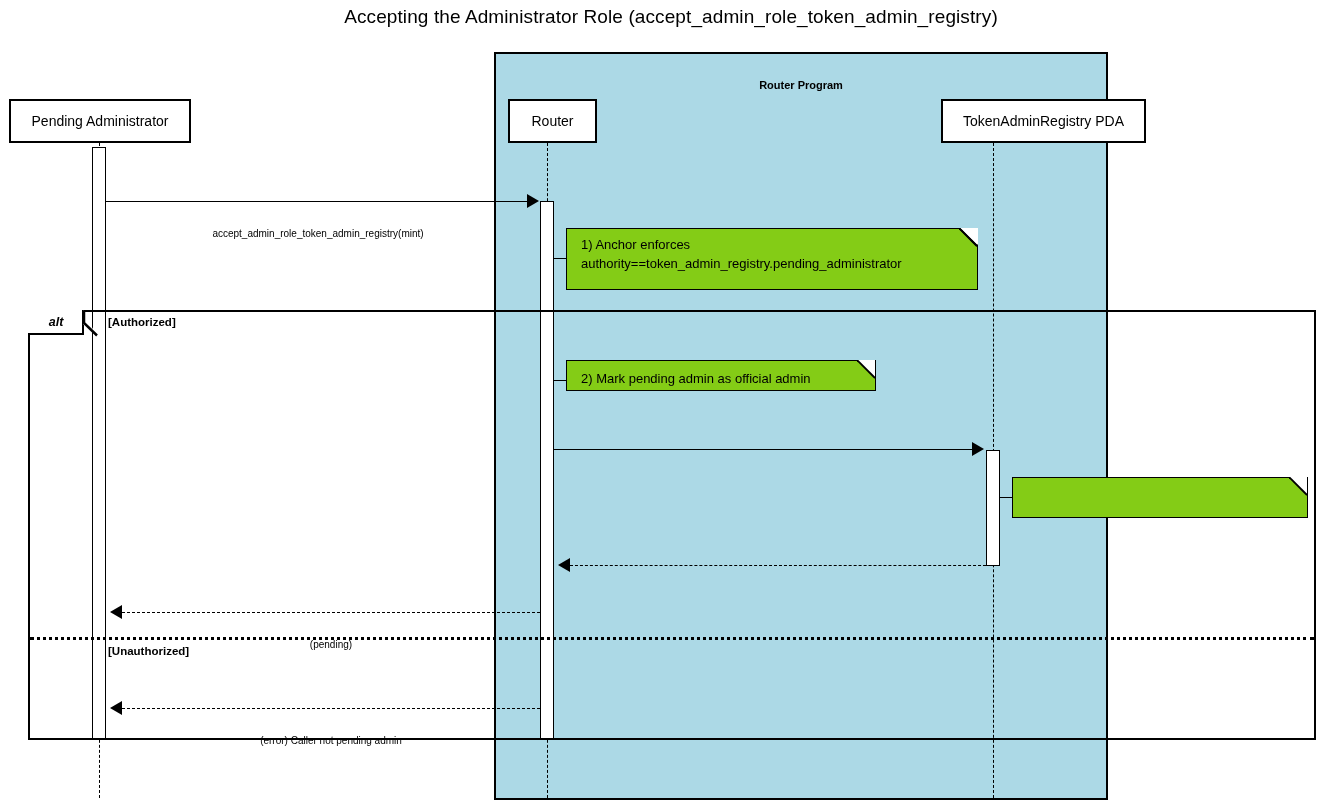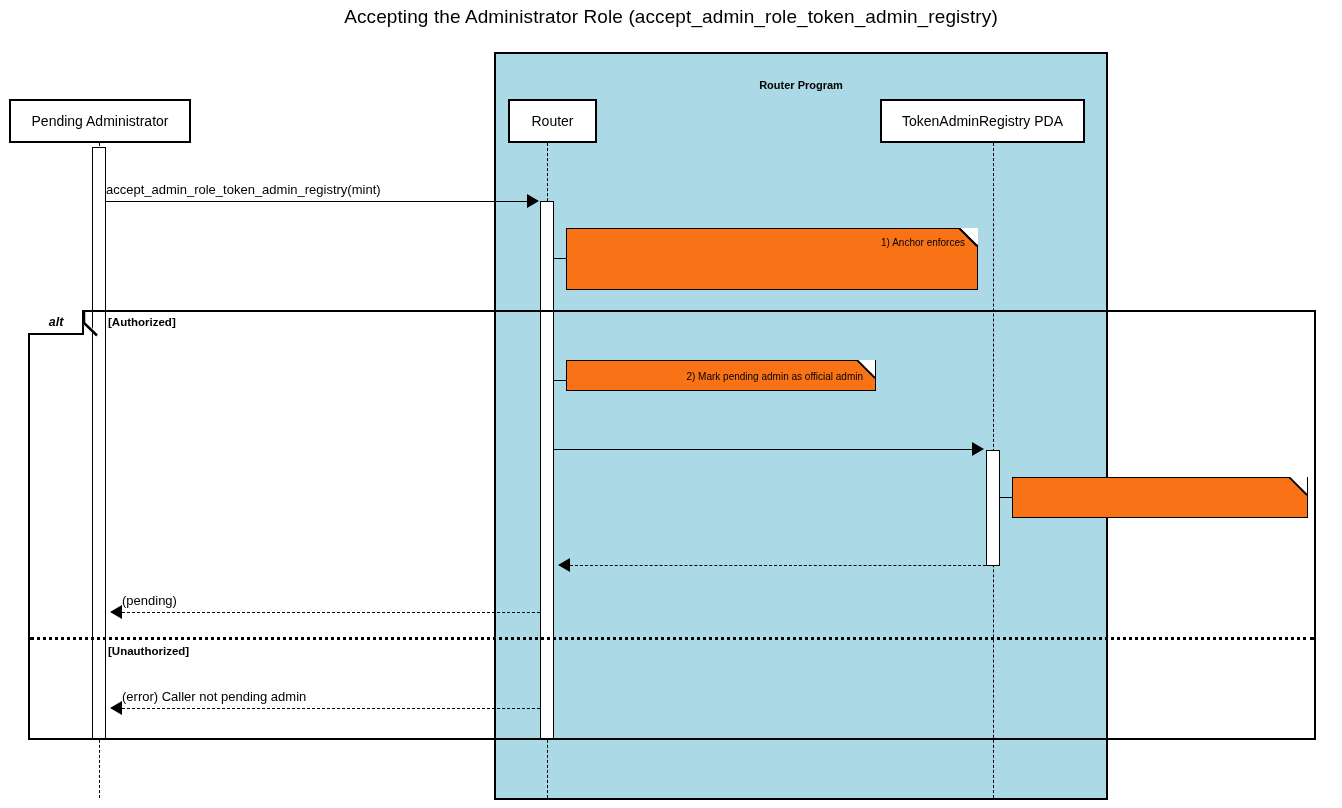--- a/index.html
+++ b/index.html
@@ -24,25 +24,25 @@
   
   .activation{position:absolute;background:#fff;border:1.6px solid #000;box-sizing:border-box;}
 
   
   .msg-line{position:absolute;height:0;border-top:1.6px solid #000;}
   .msg-line.dashed{border-top:1.6px dashed #000;}
   .arrow-r{position:absolute;width:0;height:0;border-top:7px solid transparent;
            border-bottom:7px solid transparent;border-left:12px solid #000;}
   .arrow-l{position:absolute;width:0;height:0;border-top:7px solid transparent;
            border-bottom:7px solid transparent;border-right:12px solid #000;}
-  .msg-label{position:absolute;font-size:13px;text-align:left;white-space:nowrap;}
+  .msg-label{position:absolute;font-size:10px;text-align:center;white-space:nowrap;margin-top:46px;}
 
   
-  .note{position:absolute;background:#f97316;border:1.8px solid #000;box-sizing:border-box;
-        font-size:10px;line-height:1.45;padding:7px 12px 7px 14px;text-align:right;}
+  .note{position:absolute;background:#84cc16;border:1.8px solid #000;box-sizing:border-box;
+        font-size:13px;line-height:1.45;padding:7px 12px 7px 14px;}
   .note .foldtri{position:absolute;right:-1px;top:-1px;width:0;height:0;
         border-left:17px solid transparent;border-top:17px solid #fff;}
   .note-stub{position:absolute;height:0;border-top:1.8px solid #000;}
 
   
   .frag{position:absolute;border:2.5px solid #000;box-sizing:border-box;background:transparent;}
   .frag-tab{position:absolute;box-sizing:border-box;background:#fff;
             border-right:2.5px solid #000;border-bottom:2.5px solid #000;}
   .frag-tab-label{position:absolute;font-size:12.5px;font-weight:bold;font-style:italic;}
   .frag-divider{position:absolute;height:0;border-top:3px dotted #000;}
@@ -64,35 +64,36 @@
   <div class="lifeline" style="left:993px;top:143px;height:655px;"></div>
 
   <div class="actor-box" style="left:9px;top:99px;width:182px;height:44px;">
     <span>Pending Administrator</span>
   </div>
 
   <div class="actor-box" style="left:508px;top:99px;width:89px;height:44px;">
     <span>Router</span>
   </div>
 
-  <div class="actor-box" style="left:880px;top:99px;width:205px;height:44px;">
+  <div class="actor-box" style="left:941px;top:99px;width:205px;height:44px;">
     <span>TokenAdminRegistry PDA</span>
   </div>
 
   <div class="activation" style="left:92px;top:147px;width:14px;height:593px;"></div>
   <div class="activation" style="left:540px;top:201px;width:14px;height:539px;"></div>
   <div class="activation" style="left:986px;top:450px;width:14px;height:116px;"></div>
 
   <div class="msg-line" style="left:106px;top:201px;width:424px;"></div>
   <div class="arrow-r" style="left:527px;top:194px;"></div>
   <div class="msg-label" style="left:106px;top:182px;width:424px;">accept_admin_role_token_admin_registry(mint)</div>
 
   <div class="note-stub" style="left:554px;top:258px;width:14px;"></div>
   <div class="note" style="left:566px;top:228px;width:412px;height:62px;">
     <div>1) Anchor enforces</div>
+    <div>authority==token_admin_registry.pending_administrator</div>
     <div class="foldtri"></div>
     <svg width="19" height="19" style="position:absolute;right:-1px;top:-1px;">
       <path d="M0,0 L18,18 L18,0 Z" fill="#fff"></path>
       <path d="M0,0 L18,18 M0,0 L0,0" stroke="#000" stroke-width="1.8" fill="none"></path>
       <path d="M0,0 L18,18" stroke="#000" stroke-width="1.8"></path>
     </svg>
   </div>
 
   <div class="frag" style="left:28px;top:310px;width:1288px;height:430px;"></div>
   <div class="frag-tab" style="left:28px;top:310px;width:56px;height:25px;"></div>

